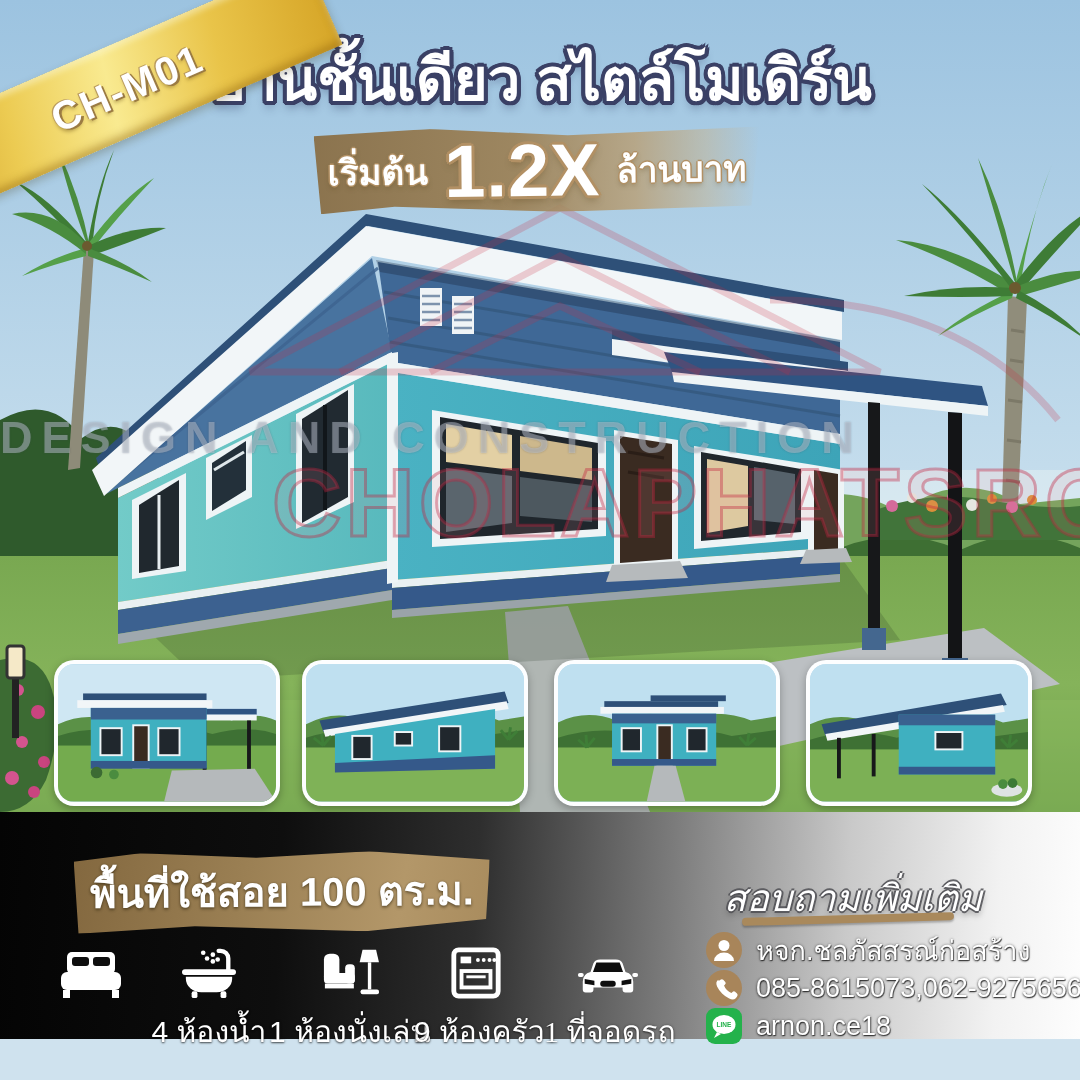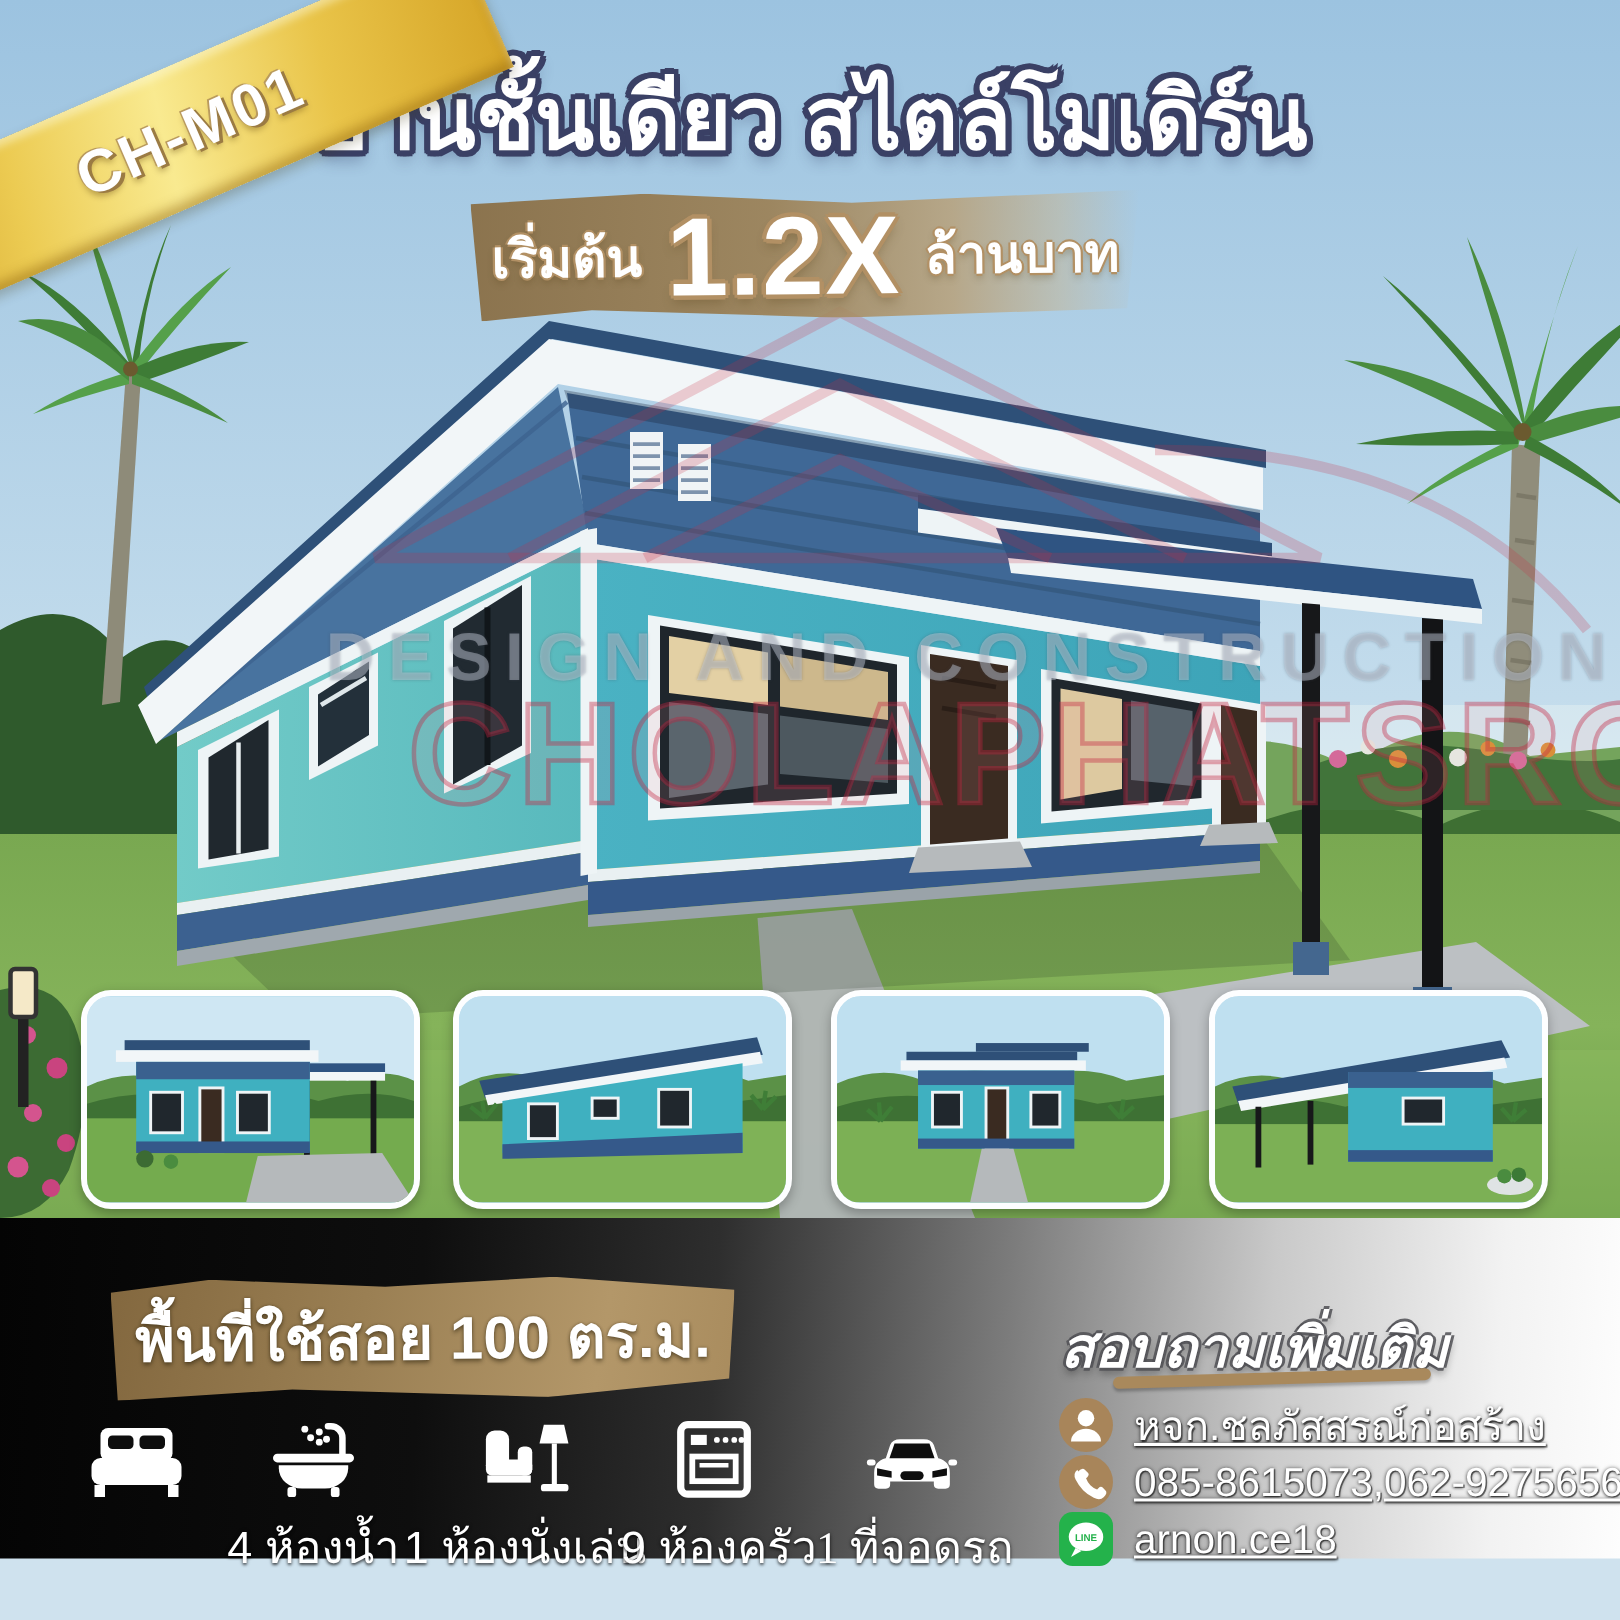--- a/index.html
+++ b/index.html
@@ -35,21 +35,21 @@
     transform:rotate(-.6deg);
     background:linear-gradient(to right,rgba(138,112,72,.96) 0%,rgba(156,130,88,.94) 45%,rgba(185,159,117,.82) 72%,rgba(200,176,134,.45) 88%,rgba(205,182,140,0) 100%);
     clip-path:polygon(0 7%,26% 0,57% 9%,100% 1%,98% 95%,55% 100%,18% 92%,1.5% 100%);}
   .badge .pre,.badge .suf{font-size:35px;font-weight:700;color:#fff;
     text-shadow:1.5px 0 0 #b29064,-1.5px 0 0 #b29064,0 1.5px 0 #b29064,0 -1.5px 0 #b29064,0 3px 5px rgba(90,70,30,.35);}
   .badge .val{font-size:74px;font-weight:800;color:#fff;letter-spacing:1px;
     text-shadow:3px 0 0 #b29064,-3px 0 0 #b29064,0 3px 0 #b29064,0 -3px 0 #b29064,
       2px 2px 0 #b29064,-2px 2px 0 #b29064,2px -2px 0 #b29064,-2px -2px 0 #b29064,0 5px 7px rgba(90,70,30,.35);}
 
   
-  .wm1{position:absolute;left:0;top:412px;width:100%;text-align:right;z-index:3;pointer-events:none;
+  .wm1{position:absolute;left:0;top:412px;width:100%;text-align:left;z-index:3;pointer-events:none;
     font-size:45px;font-weight:700;letter-spacing:9px;color:rgba(205,212,224,.42);
     text-shadow:0 0 2px rgba(70,75,90,.35);white-space:nowrap;}
   .wm2{position:absolute;left:272px;top:448px;z-index:3;pointer-events:none;white-space:nowrap;
     font-size:96px;font-weight:800;letter-spacing:4px;color:rgba(235,150,160,.12);
     -webkit-text-stroke:3px rgba(195,35,62,.38);}
 
   
   .thumb{position:absolute;top:660px;width:226px;height:146px;border:4px solid rgba(255,255,255,.97);
     border-radius:20px;overflow:hidden;background:#bfe0f0;box-shadow:0 3px 8px rgba(0,0,0,.28);z-index:4;}
   .thumb svg{width:100%;height:100%;}
@@ -59,40 +59,40 @@
   .info{position:absolute;left:0;top:812px;width:1080px;height:227px;z-index:7;
     background:linear-gradient(93deg,#040404 0%,#0e0e0e 26%,#2e2e2e 44%,#7c7c7c 62%,#c9c9c9 78%,#f2f2f2 92%,#fdfdfd 100%);}
 
   .area-banner{position:absolute;left:74px;top:40px;width:416px;height:80px;
     display:flex;align-items:center;justify-content:center;transform:rotate(-.5deg);
     background:linear-gradient(100deg,#83683f 0%,#9a7f53 40%,#b39769 78%,#a98c5e 100%);
     clip-path:polygon(0 10%,16% 0,44% 7%,71% 0,100% 12%,99% 86%,70% 100%,29% 92%,1% 100%);}
   .area-banner span{font-size:40px;font-weight:700;color:#fff;
     text-shadow:0 2px 3px rgba(40,30,10,.45),0 0 2px rgba(60,45,20,.5);}
 
-  .ask{position:absolute;left:707px;top:56px;width:292px;text-align:left;
-    font-size:37px;font-weight:700;font-style:italic;color:#fff;
+  .ask{position:absolute;left:707px;top:56px;width:292px;text-align:center;
+    font-size:37px;font-weight:400;font-style:italic;color:#fff;
     text-shadow:2px 0 0 rgba(80,80,85,.85),-2px 0 0 rgba(80,80,85,.85),0 2px 0 rgba(80,80,85,.85),
       0 -2px 0 rgba(80,80,85,.85),0 4px 6px rgba(0,0,0,.35);}
   .ask-underline{position:absolute;left:742px;top:103px;width:212px;height:8px;
     background:#a9895c;border-radius:5px;transform:rotate(-1.6deg);
     box-shadow:0 2px 2px rgba(0,0,0,.25);}
 
   .feature{position:absolute;top:132px;text-align:center;}
   .feature .fi{height:56px;display:flex;align-items:flex-end;justify-content:center;}
   .feature .fl{margin-top:8px;font-size:30px;color:#fff;white-space:nowrap;
     text-shadow:0 1px 2px rgba(0,0,0,.6),0 0 3px rgba(0,0,0,.35);}
   .f1{left:26px;width:130px;} .f2{left:146px;width:126px;} .f3{left:268px;width:164px;}
   .f4{left:414px;width:124px;} .f5{left:544px;width:128px;font-family:Liberation Serif, serif;}
 
   .contact{position:absolute;left:706px;top:120px;}
   .crow{display:flex;align-items:center;gap:14px;height:36px;margin-bottom:2px;}
   .crow .ci{width:36px;height:36px;flex:0 0 36px;}
   .crow .ct{font-size:27px;color:#fff;white-space:nowrap;
-    text-shadow:0 1px 2px rgba(0,0,0,.6),0 0 3px rgba(0,0,0,.4),1px 1px 0 rgba(60,60,60,.6);text-decoration:underline;}
+    text-shadow:0 1px 2px rgba(0,0,0,.6),0 0 3px rgba(0,0,0,.4),1px 1px 0 rgba(60,60,60,.6);}
 </style>
 </head>
 <body>
 
 <div class="canvas">
 
   <svg class="scene" viewBox="0 0 1080 812" preserveAspectRatio="none">
     <defs>
       <linearGradient id="sky" x1="0" y1="0" x2="0" y2="1">
         <stop offset="0" stop-color="#9cc3e0"></stop>

